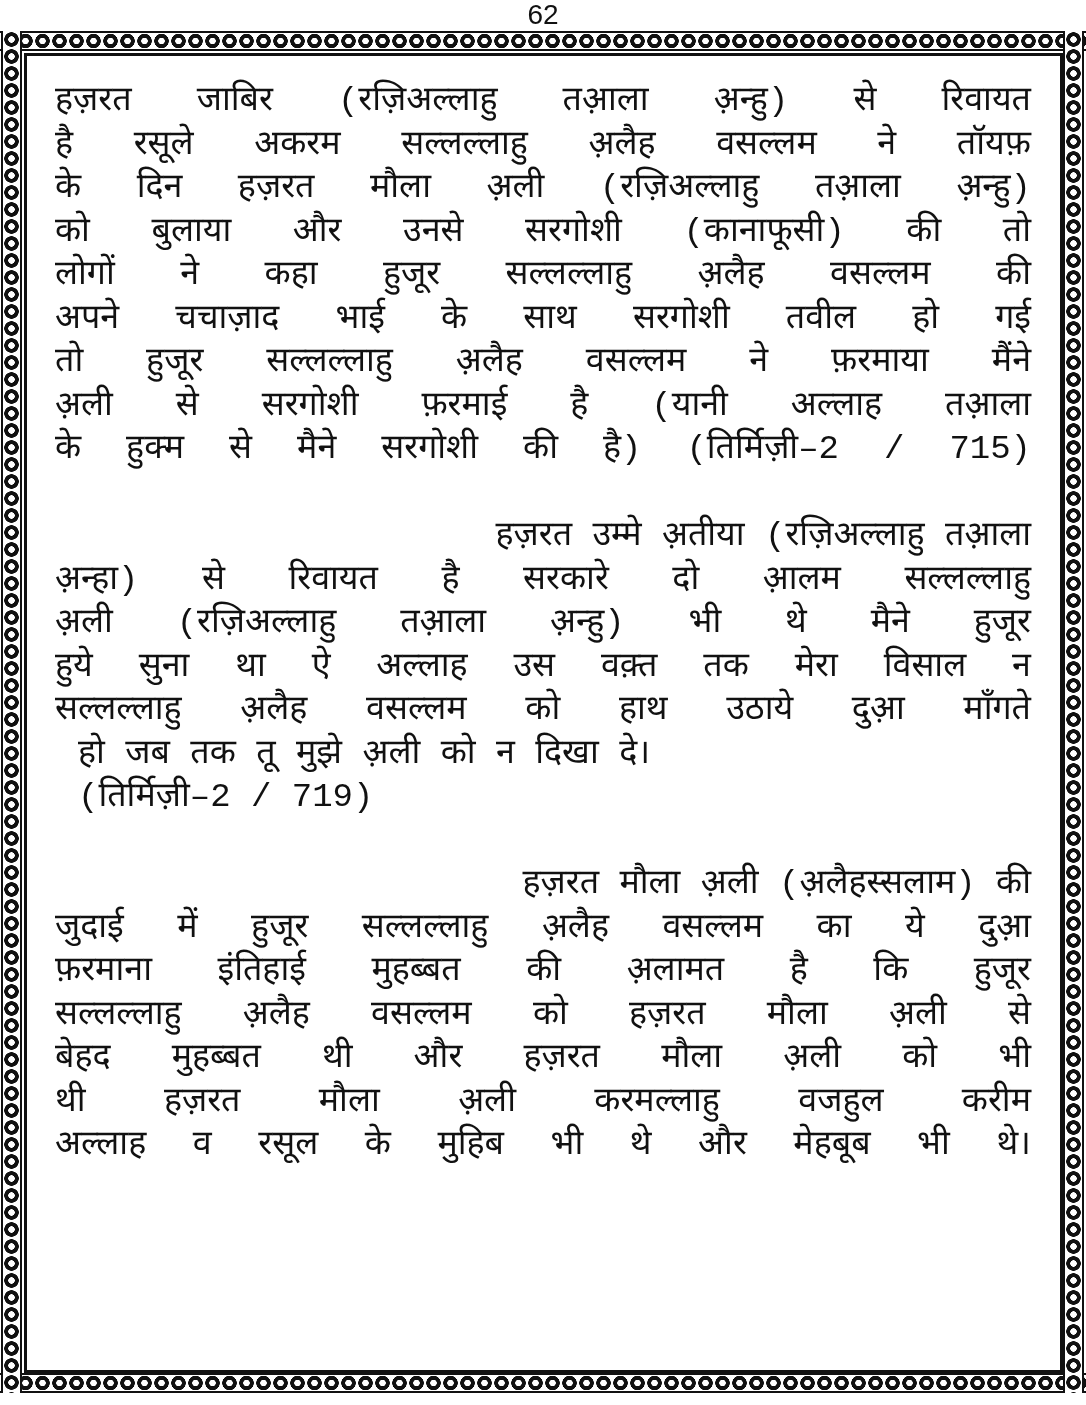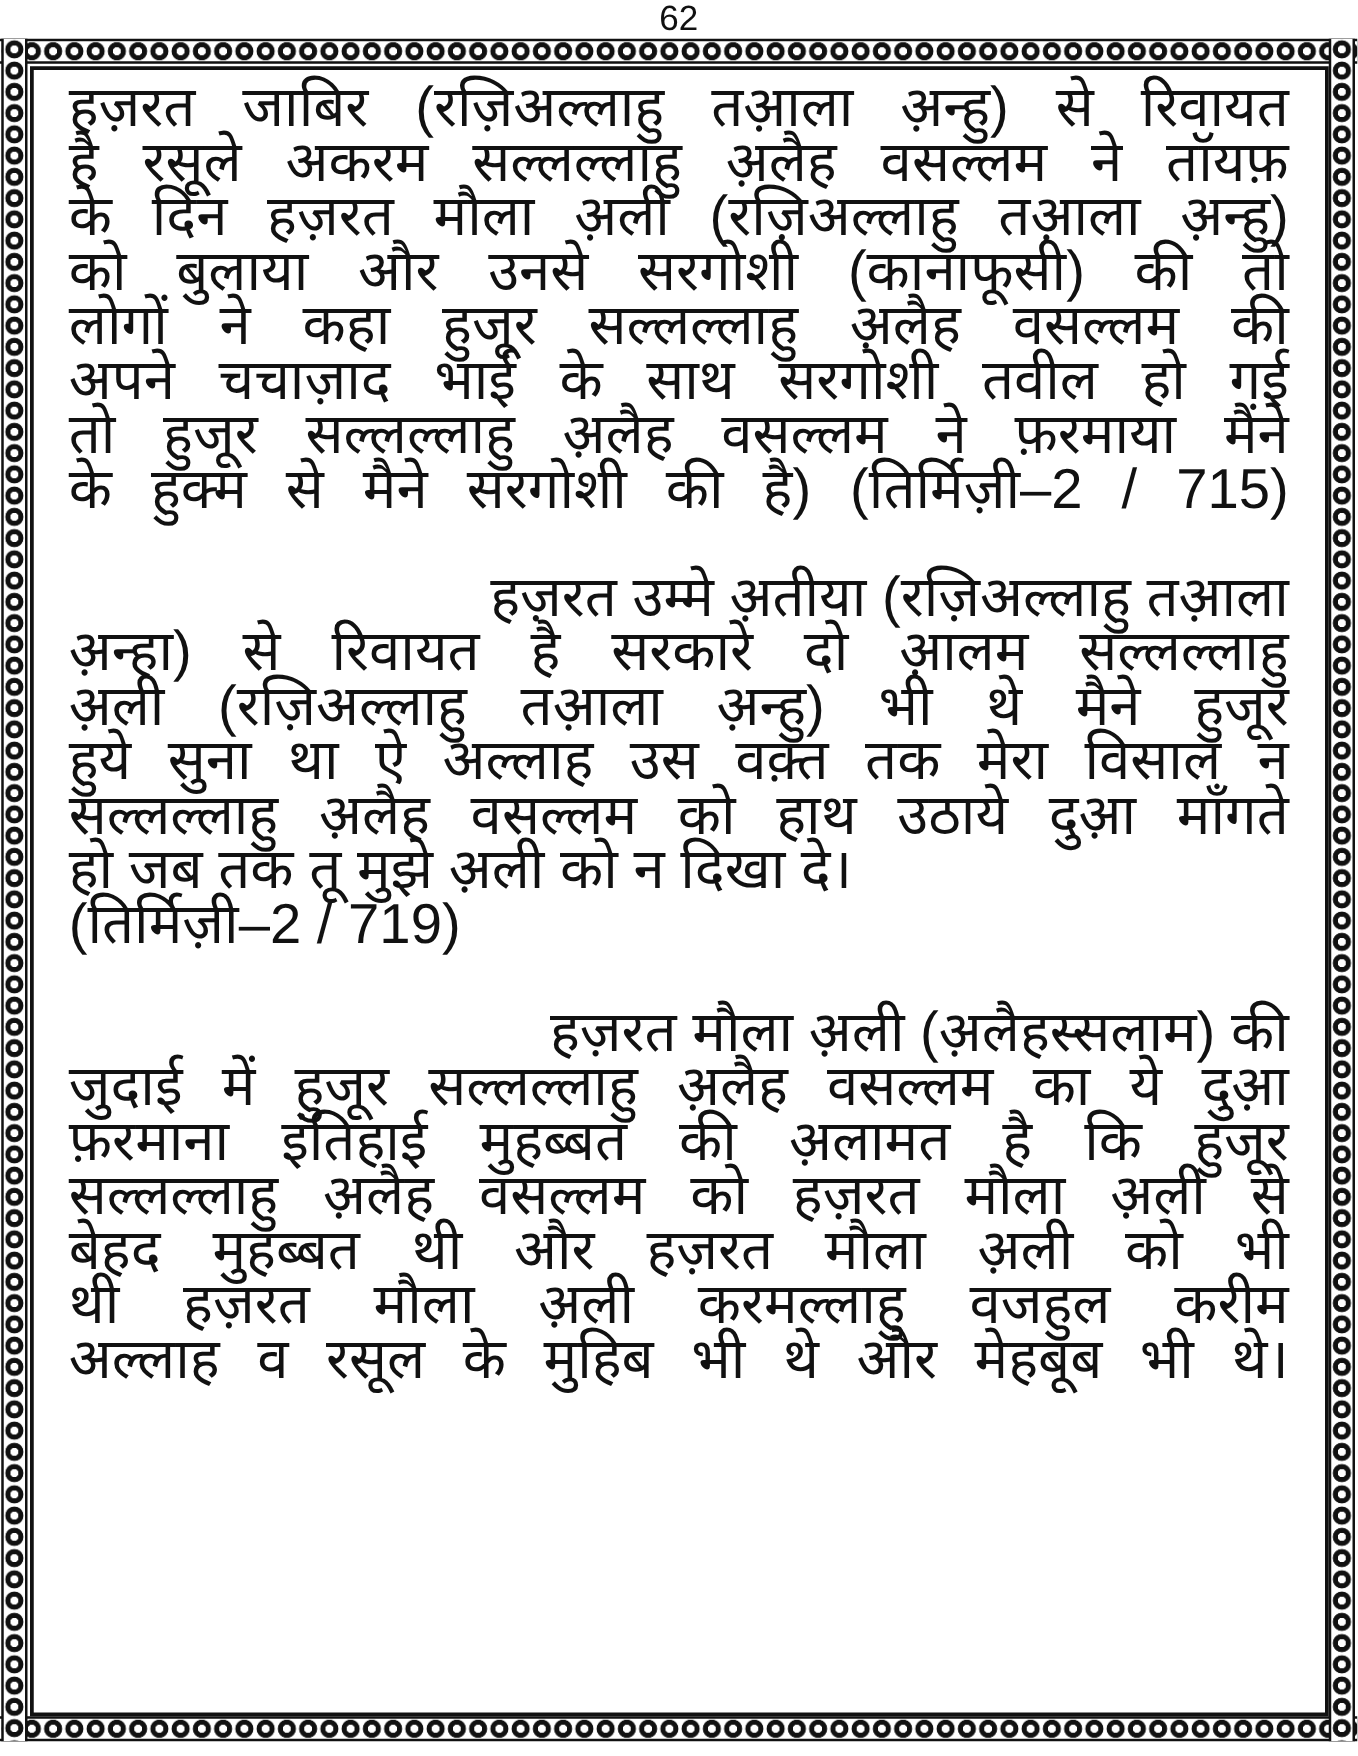--- a/index.html
+++ b/index.html
@@ -21,25 +21,25 @@
   }
   .band-left::before, .band-right::before {
     content: ""; position: absolute; top: 0; bottom: 0; left: 2px; width: 17px;
     background-image: radial-gradient(circle at 50% 50%, #fff 0 3px, transparent 3.5px),
                       radial-gradient(circle at 50% 50%, #111 0 7px, transparent 7.5px),
                       linear-gradient(#fff, #fff);
     background-size: 17px 17px; background-repeat: repeat-y;
   }
   .inner-frame { position: absolute; left: 24px; top: 53px; width: 1033px; height: 1314px;
          border: 3px solid #111; }
-  .content { position: absolute; left: 55px; top: 64px; width: 976px;
-         font-family: Liberation Sans, sans-serif; font-size: 45px; line-height: 43.5px; color: #111; }
+  .content { position: absolute; left: 55px; top: 80px; width: 976px;
+         font-family: Liberation Mono, monospace; font-size: 34px; line-height: 43.5px; color: #111; }
   .line { display: block; white-space: nowrap; text-align: justify; text-align-last: justify;
           height: 43.5px; overflow: visible; }
-  .line.last { text-align-last: left; }
+  .line.last { text-align-last: left; margin-left: 23px; }
   .line.indent { text-align: center; text-align-last: right; }
   .gap { height: 43.5px; }
 </style>
 </head>
 <body>
 
 <div class="page-number">62</div>
 
 <div class="border-band band-top"></div>
 <div class="border-band band-bottom"></div>
@@ -49,20 +49,21 @@
 
 <div class="content">
   <div>
     <span class="line">हज़रत जाबिर (रज़िअल्लाहु तआ़ला अ़न्हु) से रिवायत</span>
     <span class="line">है रसूले अकरम सल्लल्लाहु अ़लैह वसल्लम ने तॉयफ़</span>
     <span class="line">के दिन हज़रत मौला अ़ली (रज़िअल्लाहु तआ़ला अ़न्हु)</span>
     <span class="line">को बुलाया और उनसे सरगोशी (कानाफूसी) की तो</span>
     <span class="line">लोगों ने कहा हुजूर सल्लल्लाहु अ़लैह वसल्लम की</span>
     <span class="line">अपने चचाज़ाद भाई के साथ सरगोशी तवील हो गई</span>
     <span class="line">तो हुजूर सल्लल्लाहु अ़लैह वसल्लम ने फ़रमाया मैंने</span>
+    <span class="line">अ़ली से सरगोशी फ़रमाई है (यानी अल्लाह तआ़ला</span>
     <span class="line">के हुक्म से मैने सरगोशी की है) (तिर्मिज़ी–2 / 715)</span>
   </div>
   <div class="gap"></div>
   <div>
     <span class="line indent">हज़रत उम्मे अ़तीया (रज़िअल्लाहु तआ़ला</span>
     <span class="line">अ़न्हा) से रिवायत है सरकारे दो आ़लम सल्लल्लाहु</span>
     <span class="line">अ़ली (रज़िअल्लाहु तआ़ला अ़न्हु) भी थे मैने हुजूर</span>
     <span class="line">हुये सुना था ऐ अल्लाह उस वक़्त तक मेरा विसाल न</span>
     <span class="line">सल्लल्लाहु अ़लैह वसल्लम को हाथ उठाये दुआ़ माँगते</span>
     <span class="line last">हो जब तक तू मुझे अ़ली को न दिखा दे।</span>

